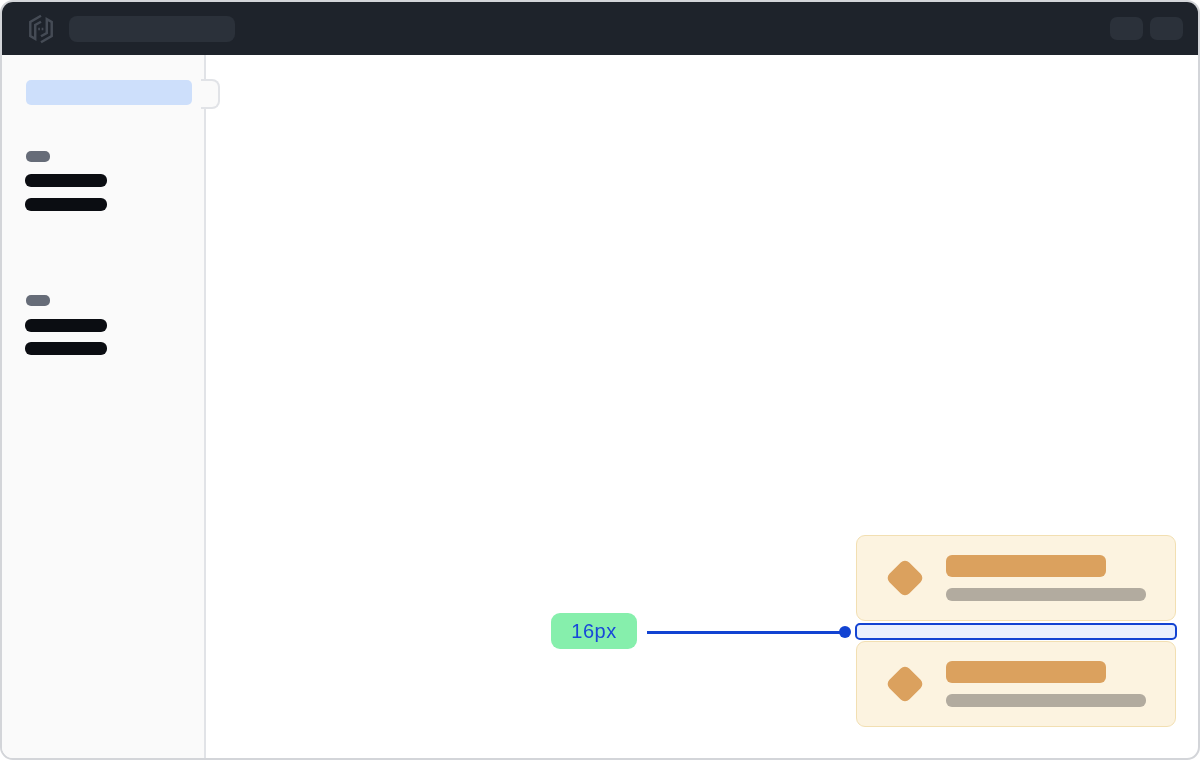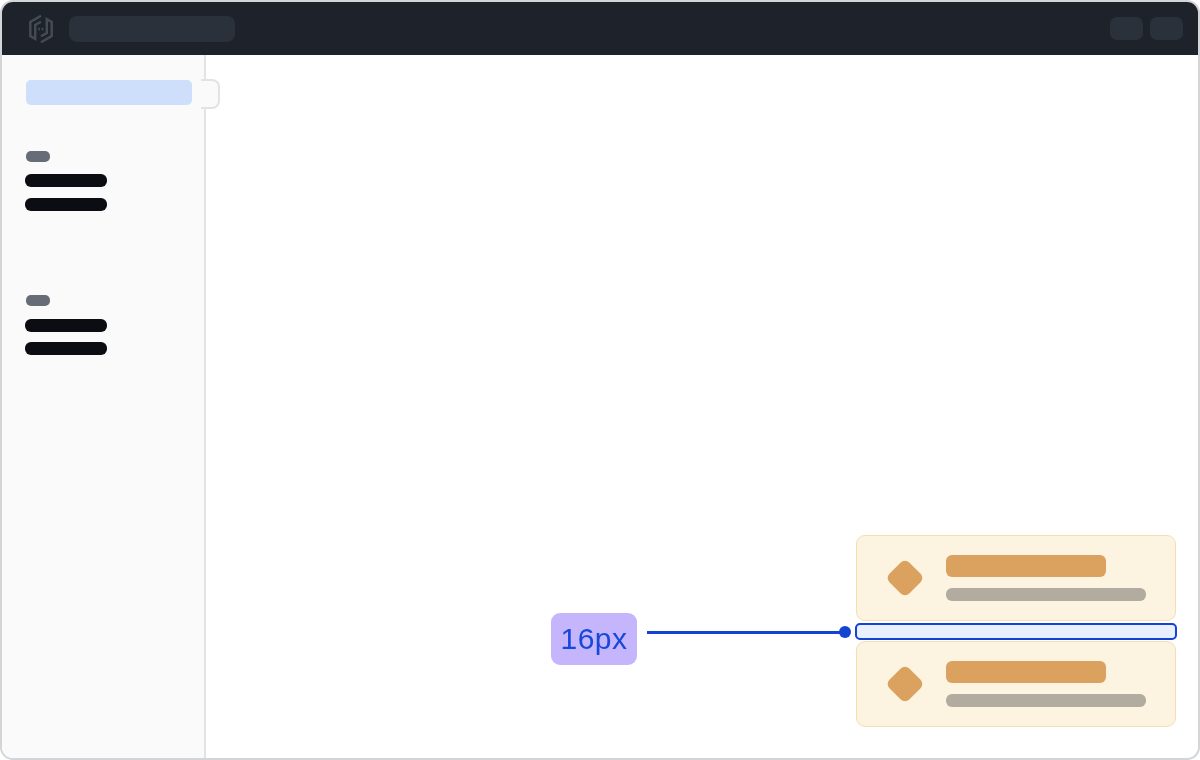--- a/index.html
+++ b/index.html
@@ -122,25 +122,25 @@
     background: #1243d2;
   }
   .measure-dot {
     position: absolute; left: 837px; top: 624px;
     width: 12px; height: 12px;
     background: #1243d2;
     border-radius: 50%;
   }
   .measure-label {
     position: absolute; left: 549px; top: 611px;
-    width: 86px; height: 52px;
-    background: #c4b5fd;
+    width: 86px; height: 36px;
+    background: #86efac;
     border-radius: 9px;
     color: #1848d9;
-    font-size: 30px; font-weight: 500;
+    font-size: 20px; font-weight: 500;
     display: flex; align-items: center; justify-content: center;
     letter-spacing: 0.5px;
   }
 </style>
 </head>
 <body>
 
 <div class="frame">
 
   <div class="topbar">

